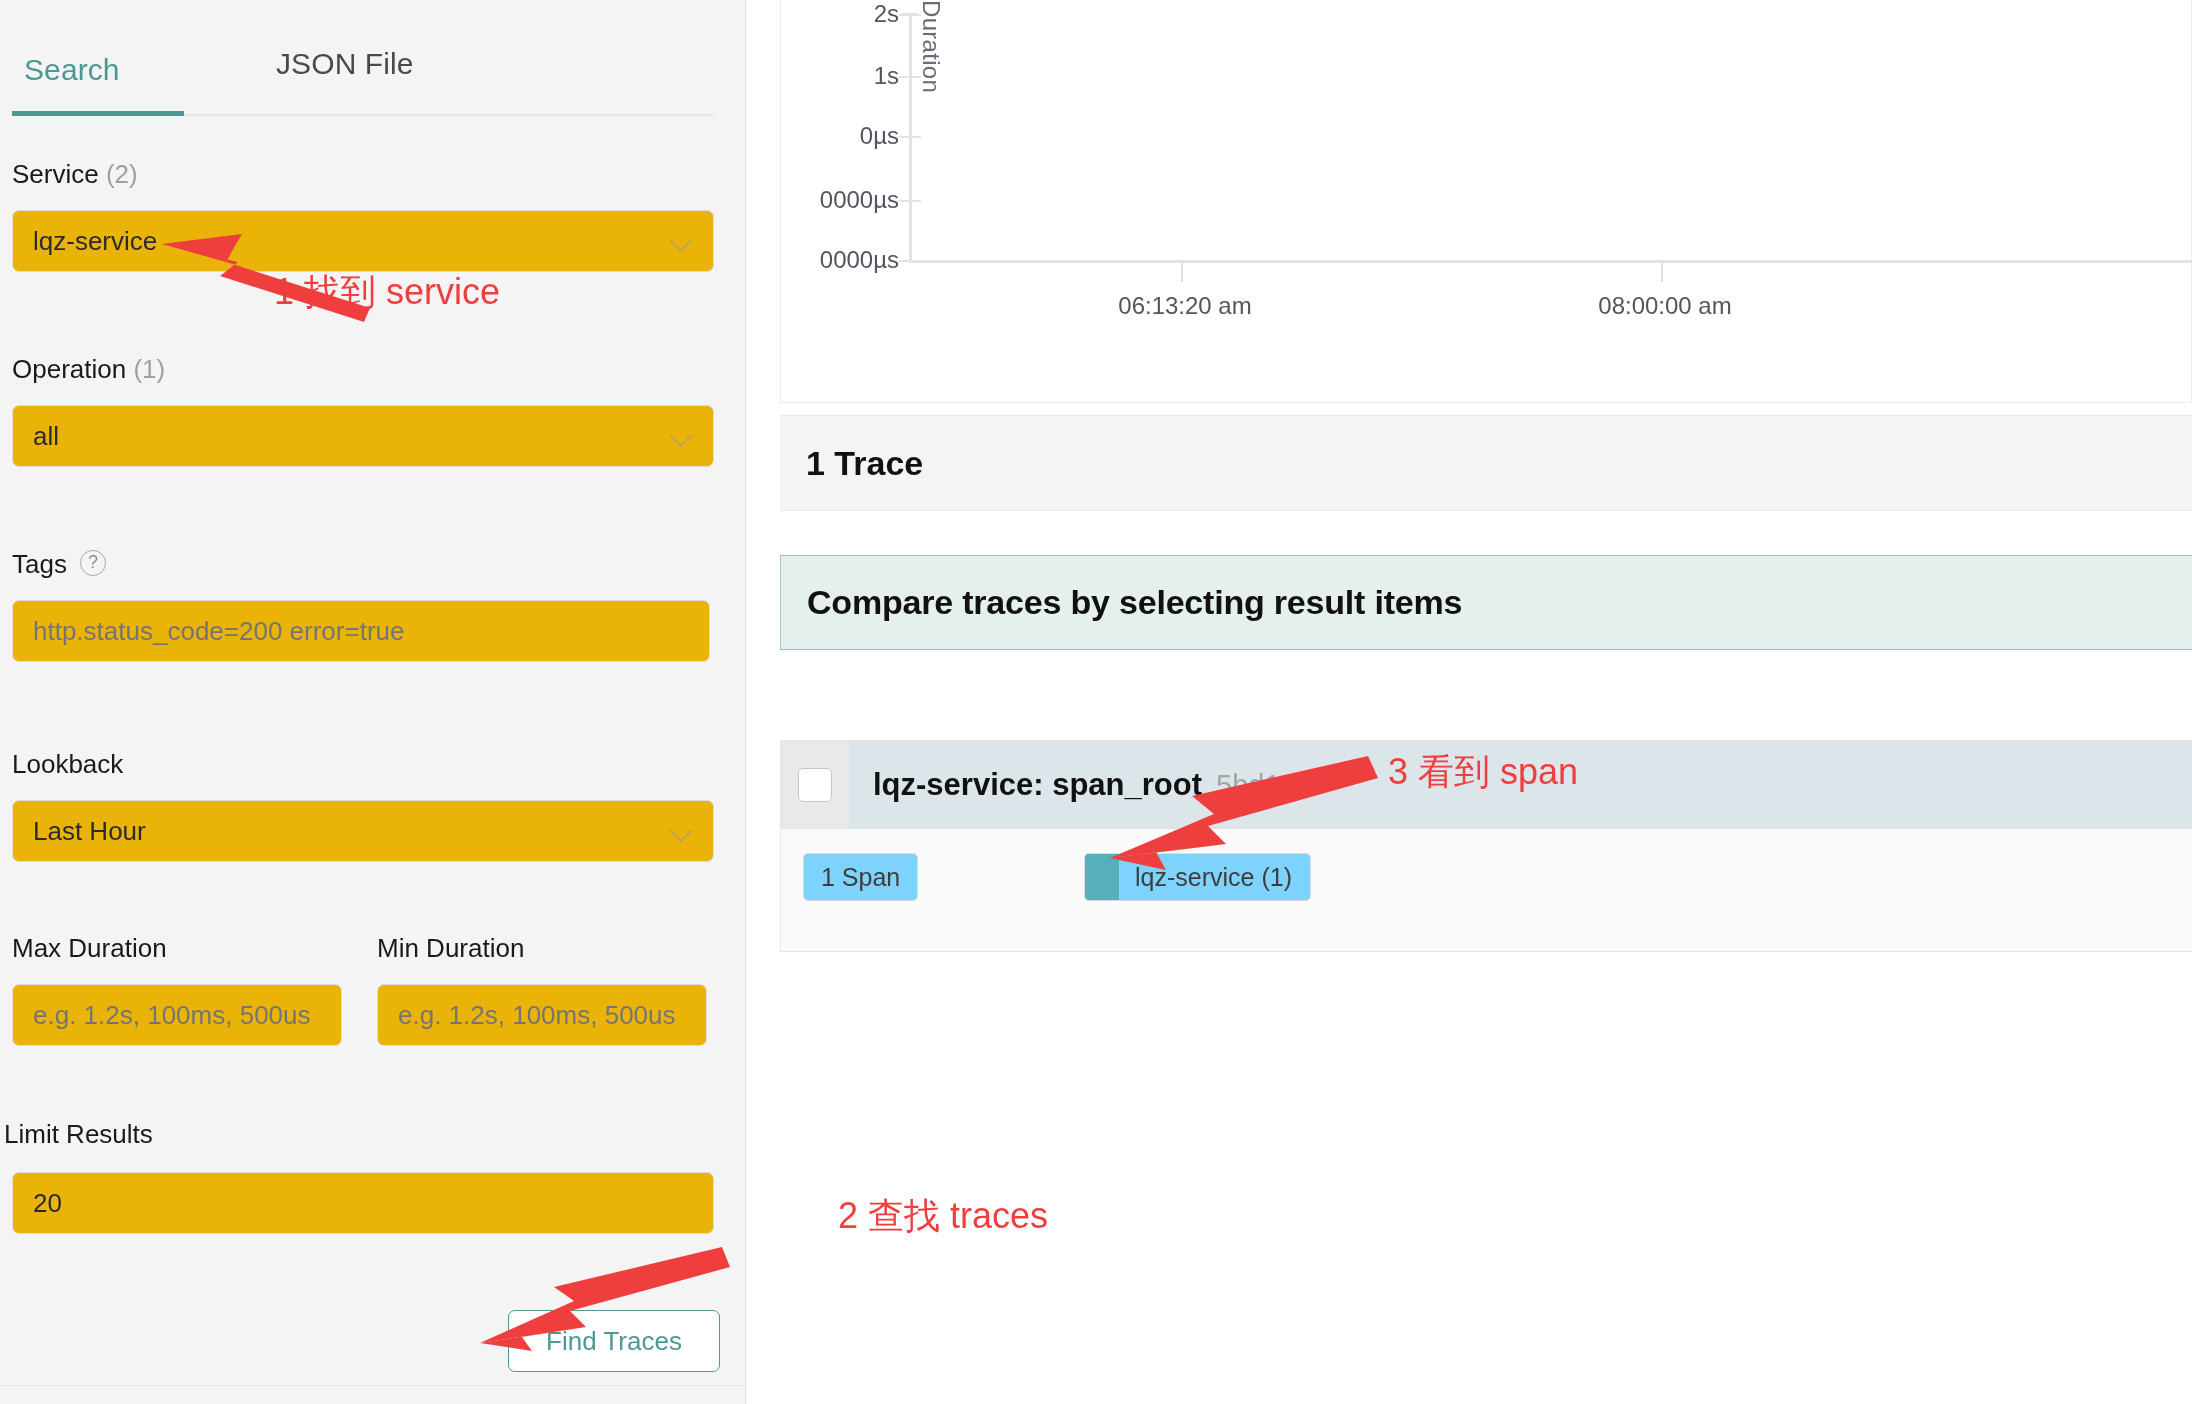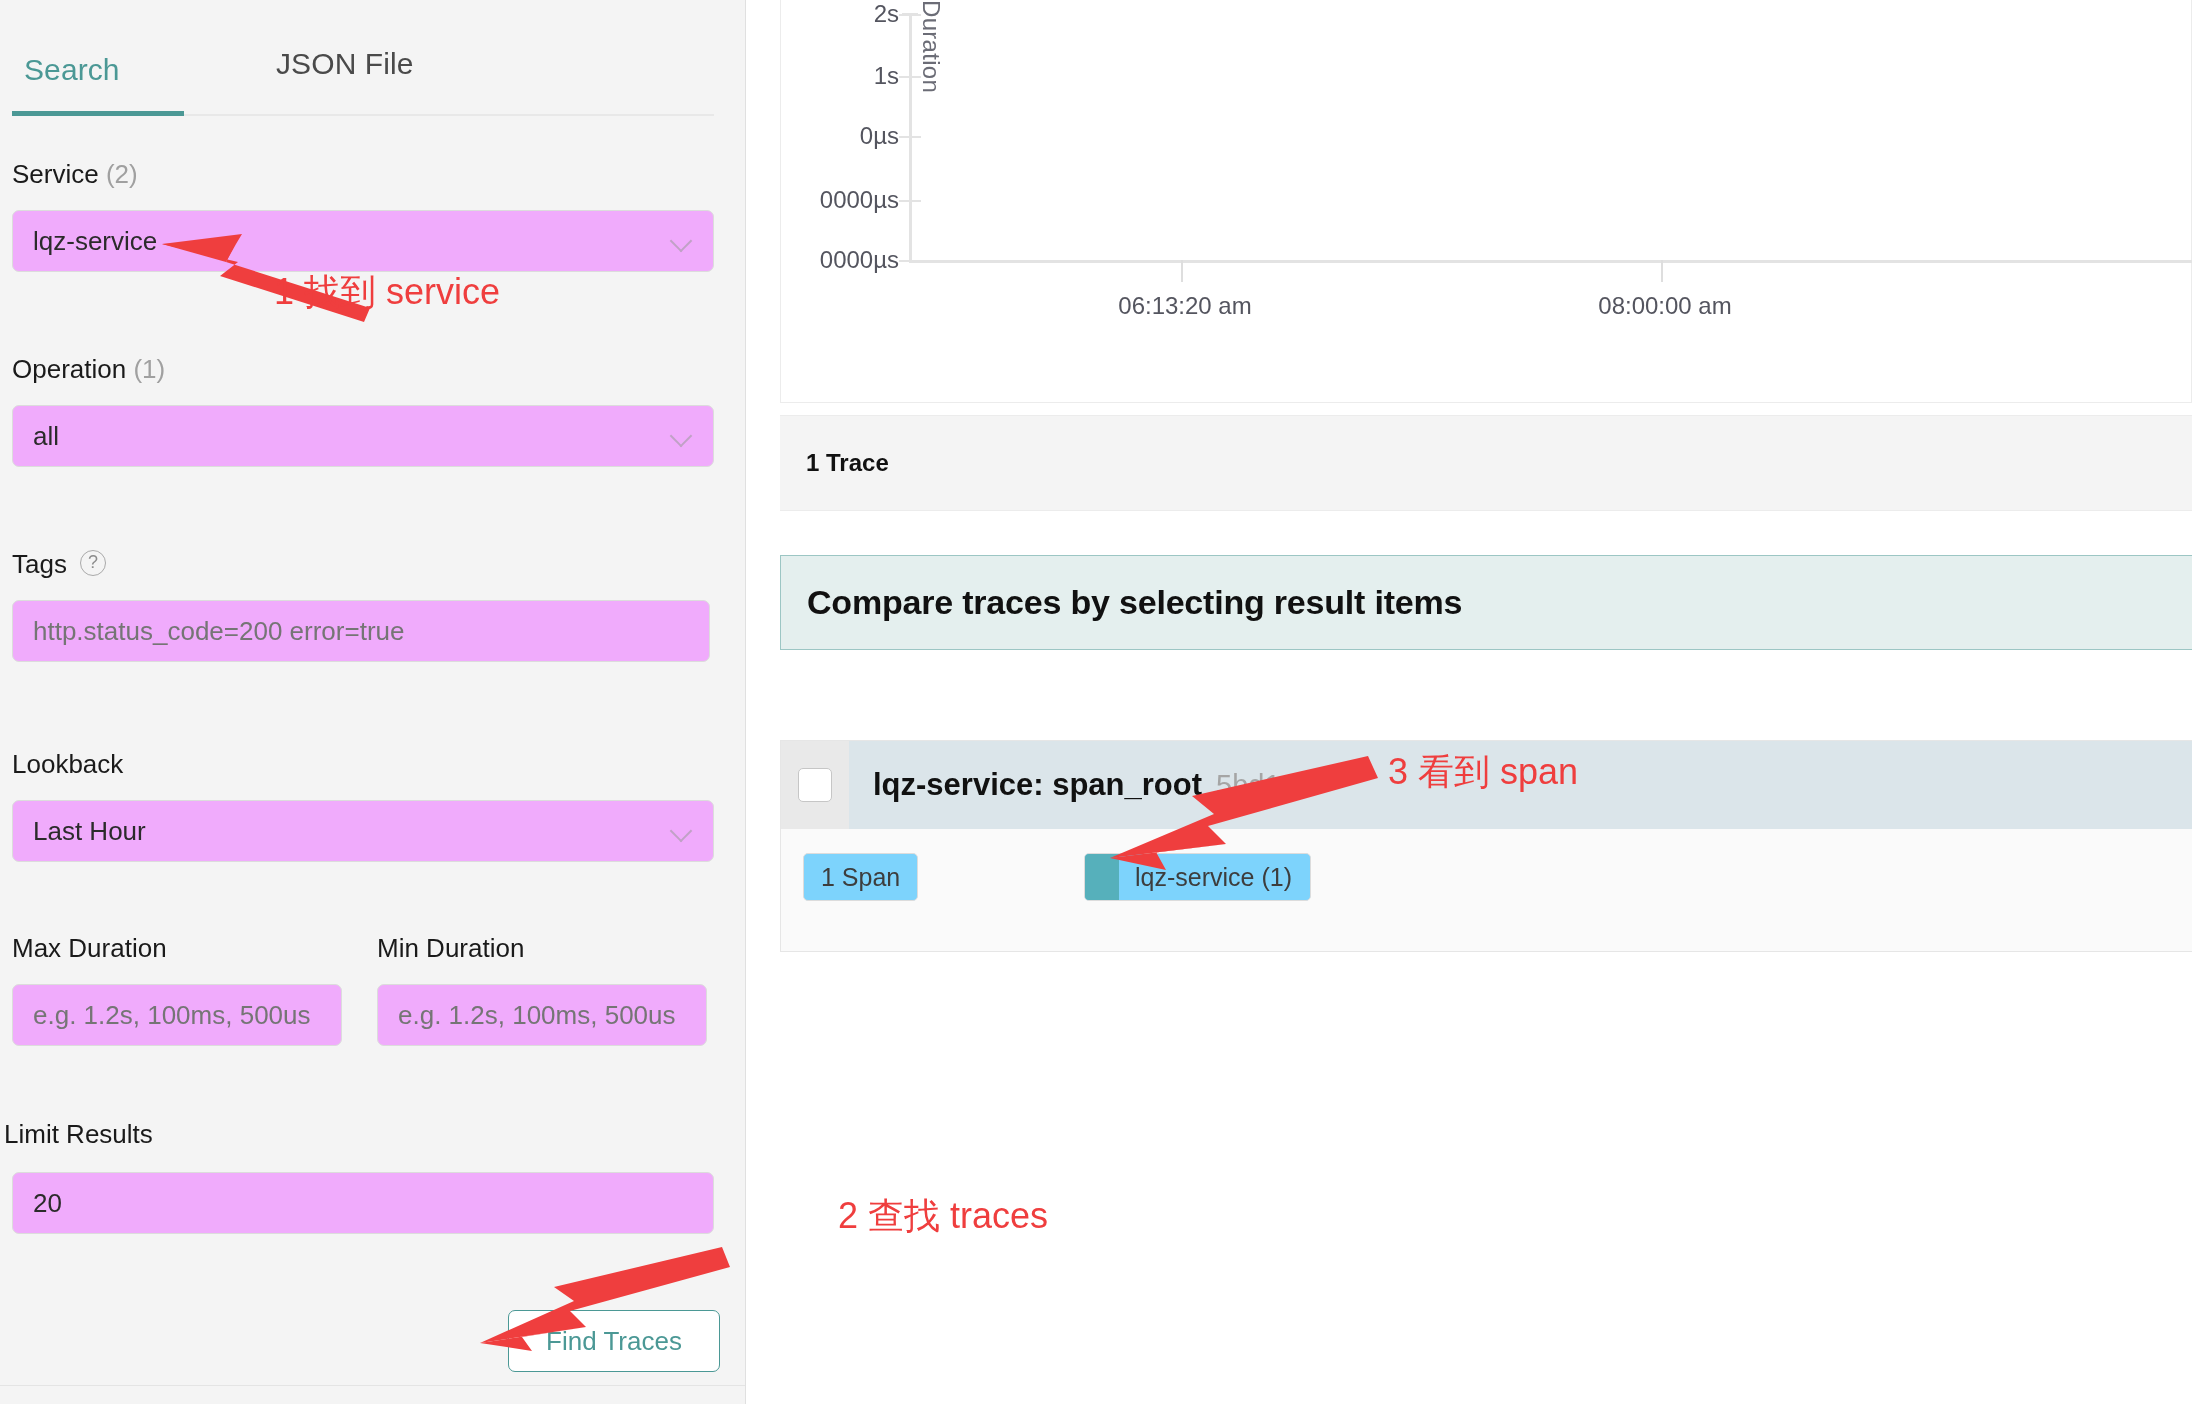--- a/index.html
+++ b/index.html
@@ -62,21 +62,21 @@
   .field-label {
     position: absolute;
     font-size: 26px;
     color: #1a1a1a;
     line-height: 32px;
   }
   .field-label .count { color: #a0a0a0; }
 
   .sel, .txt {
     position: absolute;
-    background: #f0abfc;
+    background: #eab308;
     border: 1px solid #dcdcdc;
     border-radius: 7px;
     height: 62px;
     display: flex;
     align-items: center;
     padding: 0 20px;
     font-size: 26px;
     color: #2b2b2b;
     cursor: pointer;
   }
@@ -221,21 +221,21 @@
     left: 0; top: 415px;
     width: 1412px; height: 96px;
     background: #f4f4f4;
     border-top: 1px solid #ececec;
     border-bottom: 1px solid #ececec;
     display: flex;
     align-items: center;
   }
   .trace-count-bar .lbl {
     margin-left: 26px;
-    font-size: 24px;
+    font-size: 34px;
     font-weight: bold;
     color: #111111;
   }
 
   
   .compare-banner {
     position: absolute;
     left: 0; top: 555px;
     width: 1412px; height: 95px;
     background: #e4efee;

